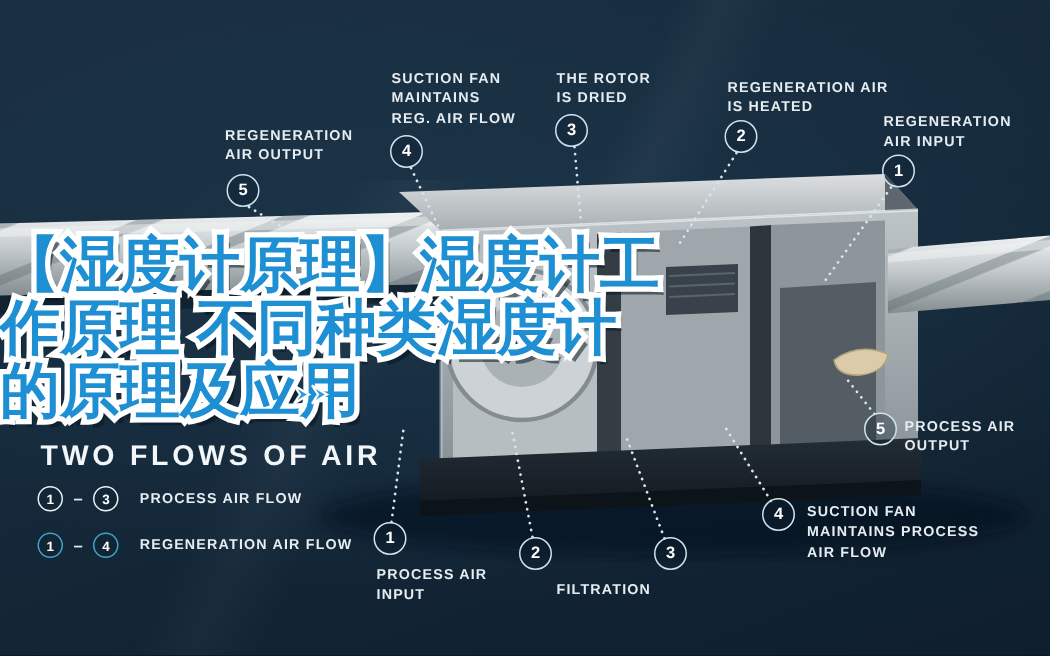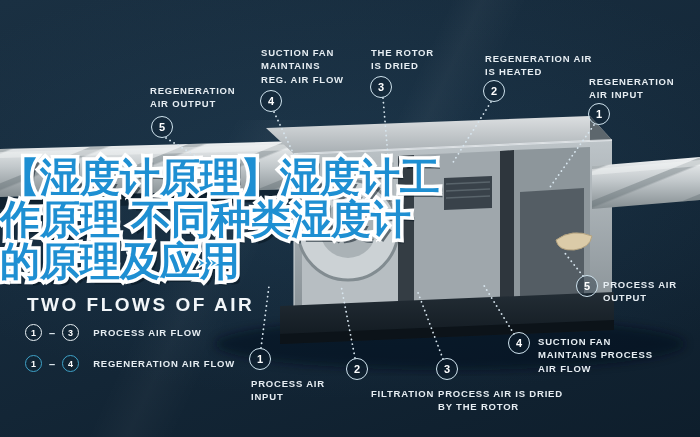--- a/index.html
+++ b/index.html
@@ -180,22 +180,20 @@
 
   <div class="badge" style="left:249px;top:348px;">1</div>
   <div class="badge" style="left:346px;top:358px;">2</div>
   <div class="badge" style="left:436px;top:358px;">3</div>
   <div class="badge" style="left:508px;top:332px;">4</div>
   <div class="badge" style="left:576px;top:275px;">5</div>
 
   <div class="lbl" style="left:251px;top:377px;">PROCESS AIR
 INPUT</div>
   <div class="lbl" style="left:349px;top:387px;margin-left:22px;">FILTRATION</div>
-  <div class="lbl" style="left:438px;top:387px;">PROCESS AIR IS DRIED
-BY THE ROTOR</div>
   <div class="lbl" style="left:538px;top:335px;">SUCTION FAN
 MAINTAINS PROCESS
 AIR FLOW</div>
   <div class="lbl" style="left:603px;top:278px;">PROCESS AIR
 OUTPUT</div>
 
   <div class="legend-h">TWO FLOWS OF AIR</div>
   <div class="legend-row row1" style="top:324px;">
     <span class="lring">1</span>
     <span class="ldash">–</span>

